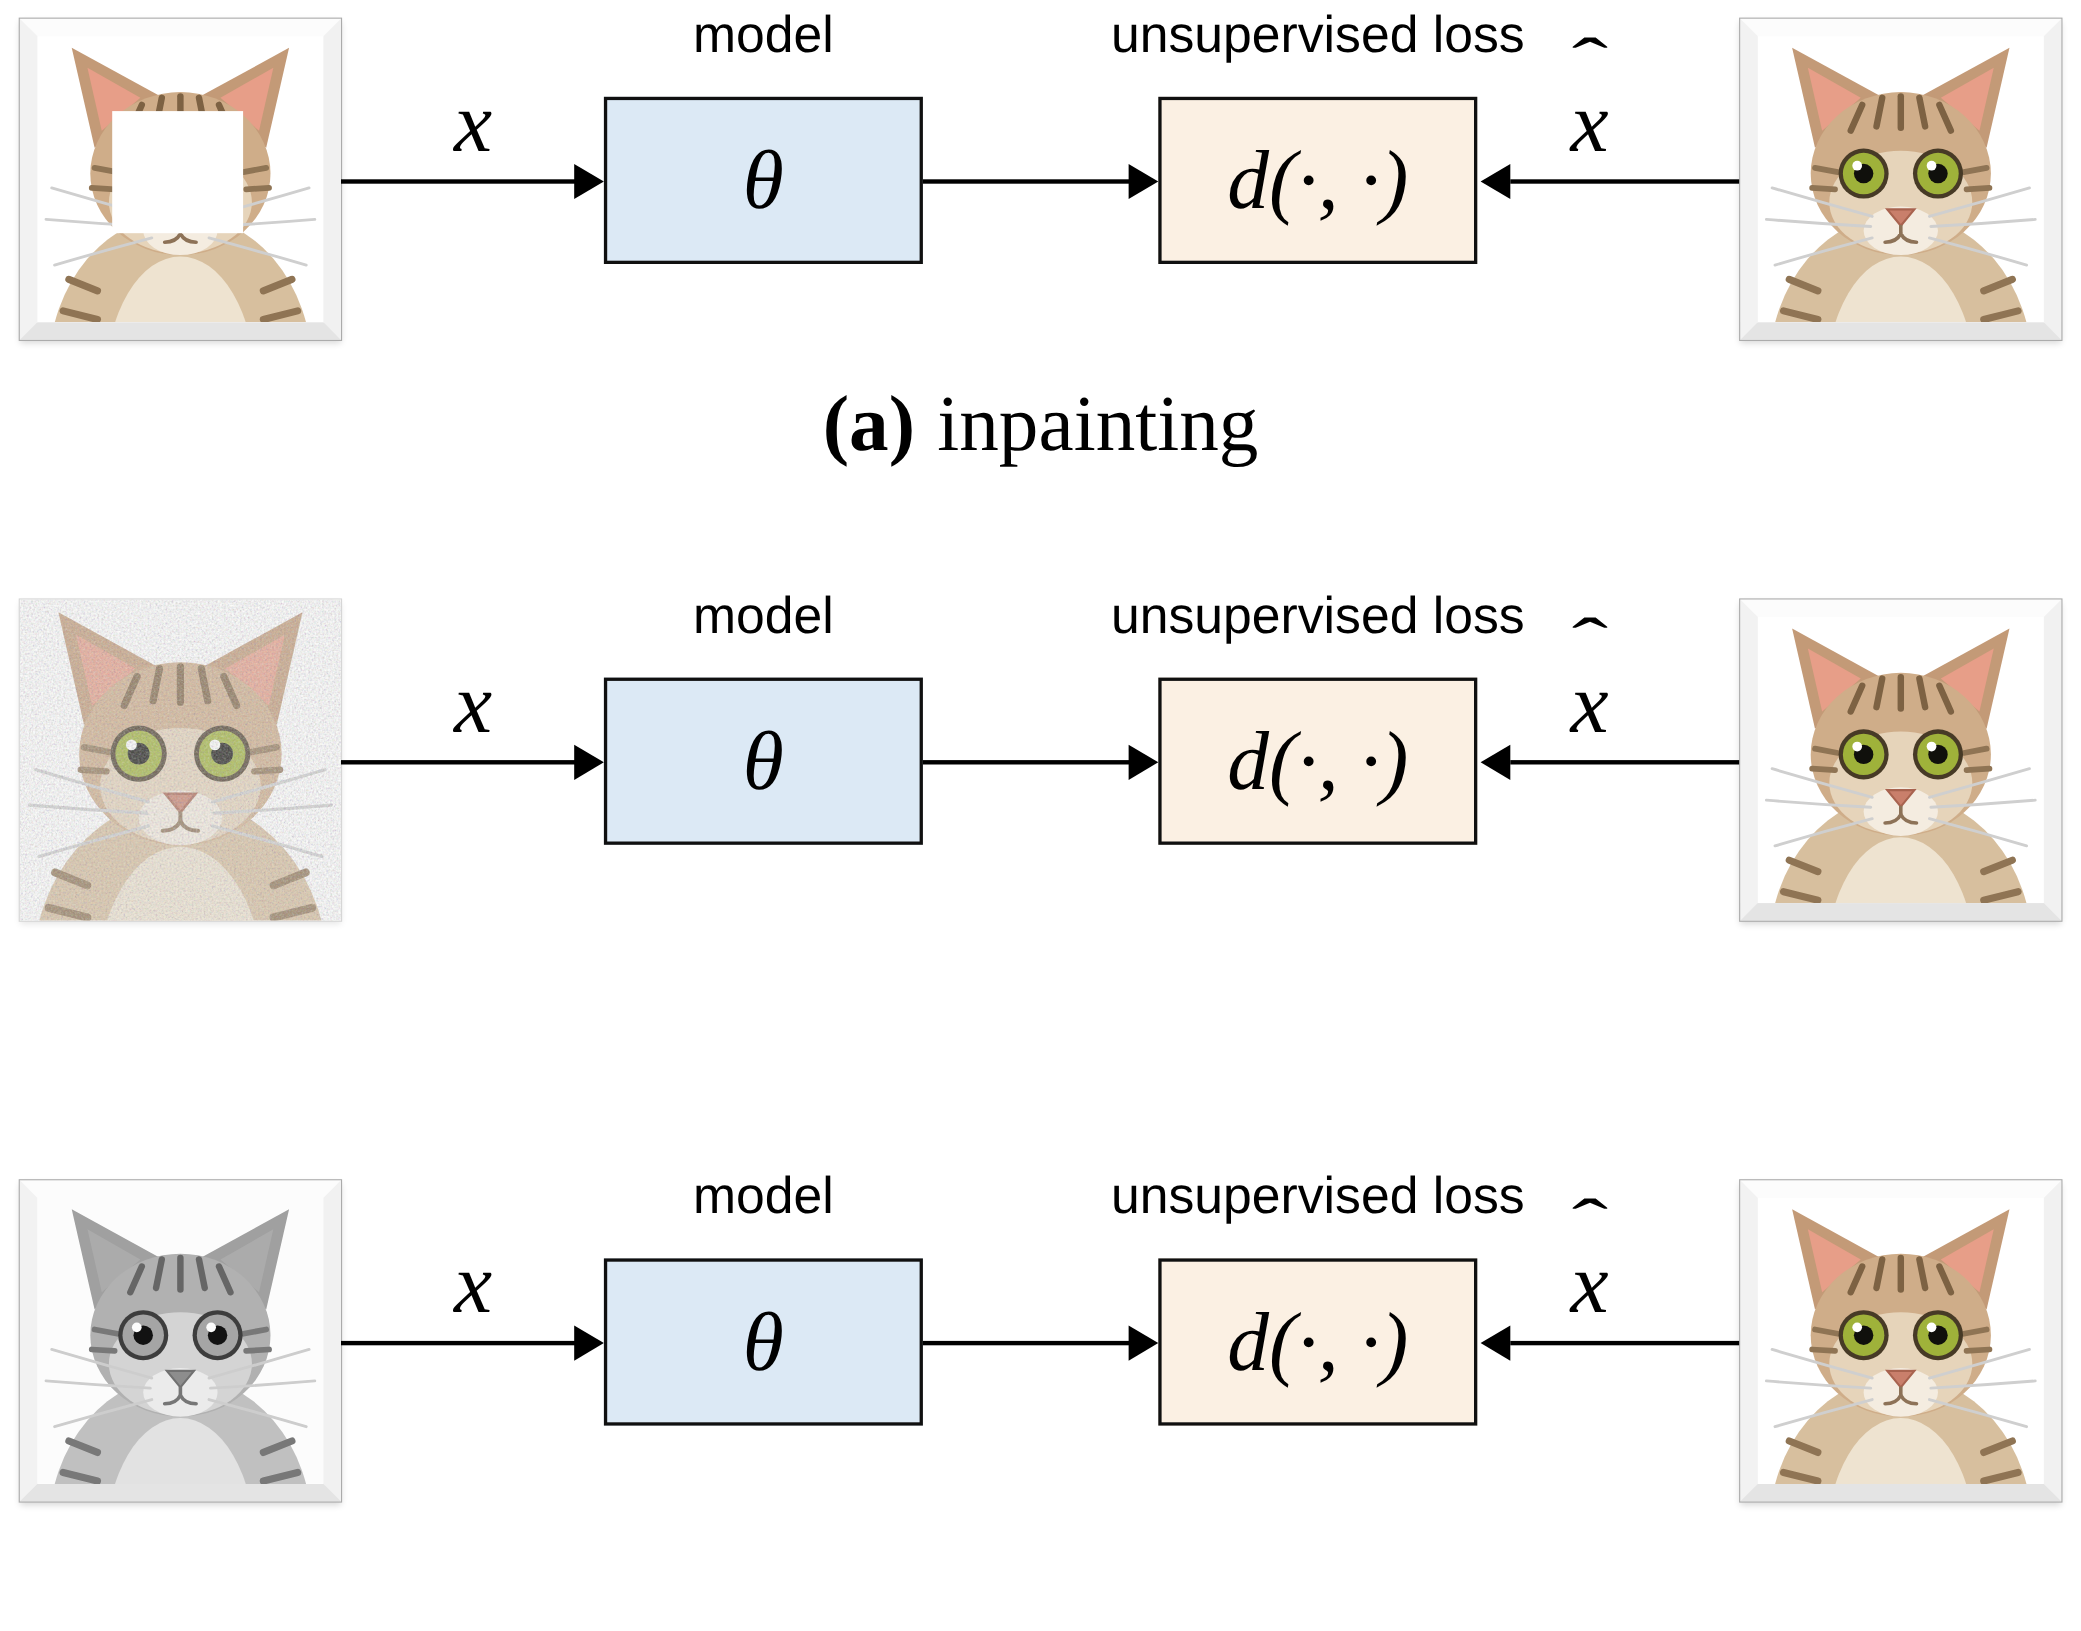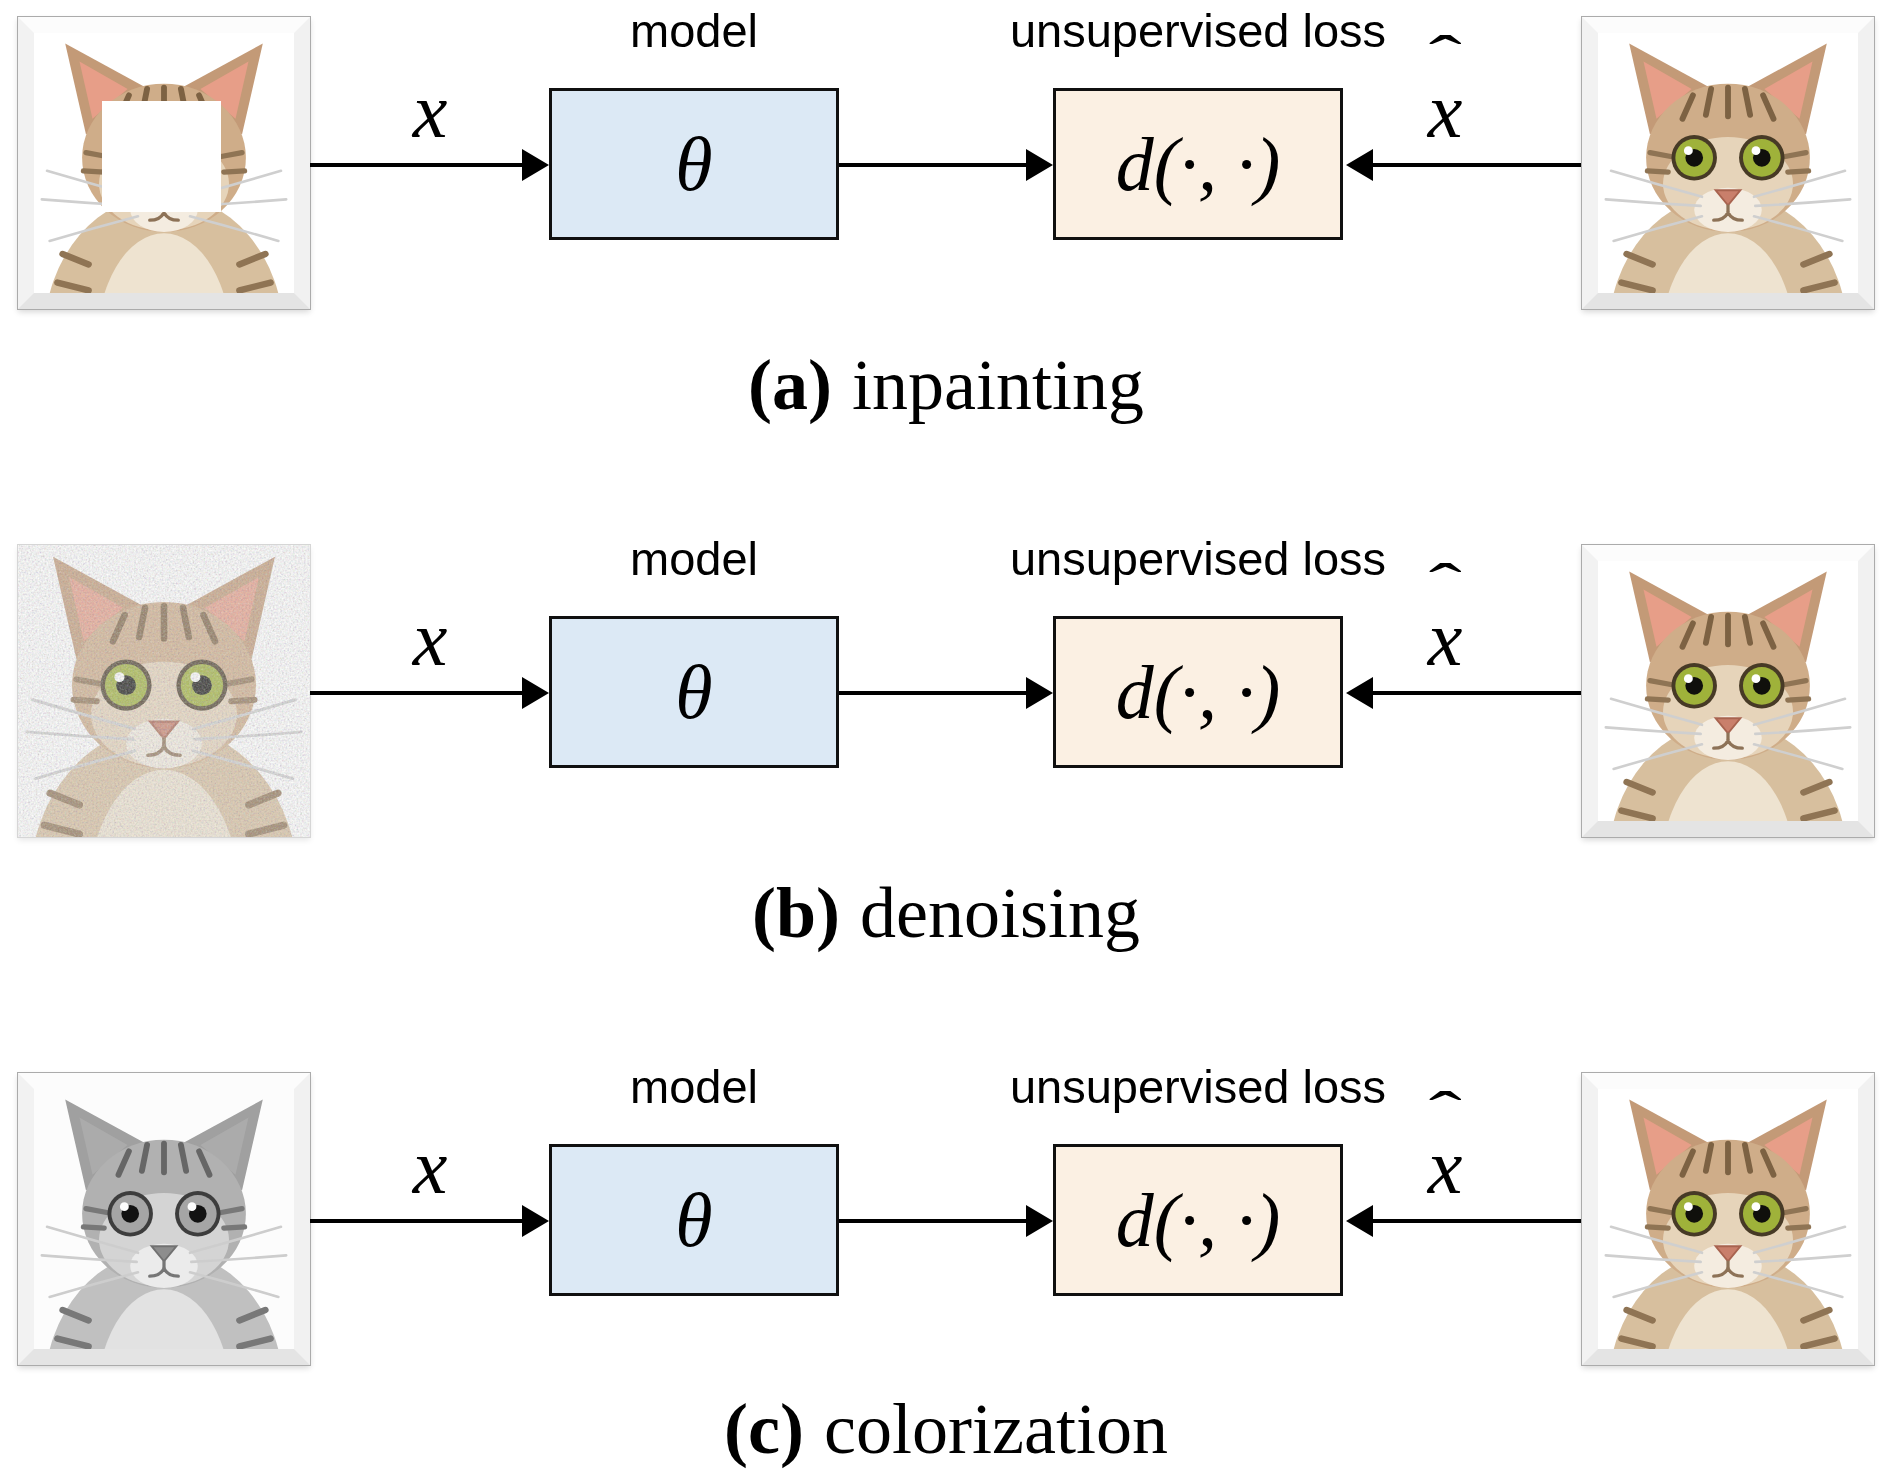--- a/index.html
+++ b/index.html
@@ -209,23 +209,20 @@
       <span class="hat">ˆ</span>
       <span>x</span>
     </div>
     <div class="photo right">
       <div class="inner">
         <svg class="cat" viewBox="0 0 200 200">
             <use href="#cat-sym" xlink:href="#cat-sym"></use>
           </svg>
       </div>
     </div>
-    <div class="caption">
-      <span class="tag">(b)</span><span class="txt">denoising</span>
-    </div>
   </section>
 
   <section class="row" id="row-c">
     <div class="photo left gray">
       <div class="inner">
         <svg class="cat" viewBox="0 0 200 200">
             <use href="#cat-sym" xlink:href="#cat-sym"></use>
           </svg>
       </div>
     </div>
@@ -248,18 +245,15 @@
       <span class="hat">ˆ</span>
       <span>x</span>
     </div>
     <div class="photo right">
       <div class="inner">
         <svg class="cat" viewBox="0 0 200 200">
             <use href="#cat-sym" xlink:href="#cat-sym"></use>
           </svg>
       </div>
     </div>
-    <div class="caption">
-      <span class="tag">(c)</span><span class="txt">colorization</span>
-    </div>
   </section>
 
 </div>
 
 </body></html>

